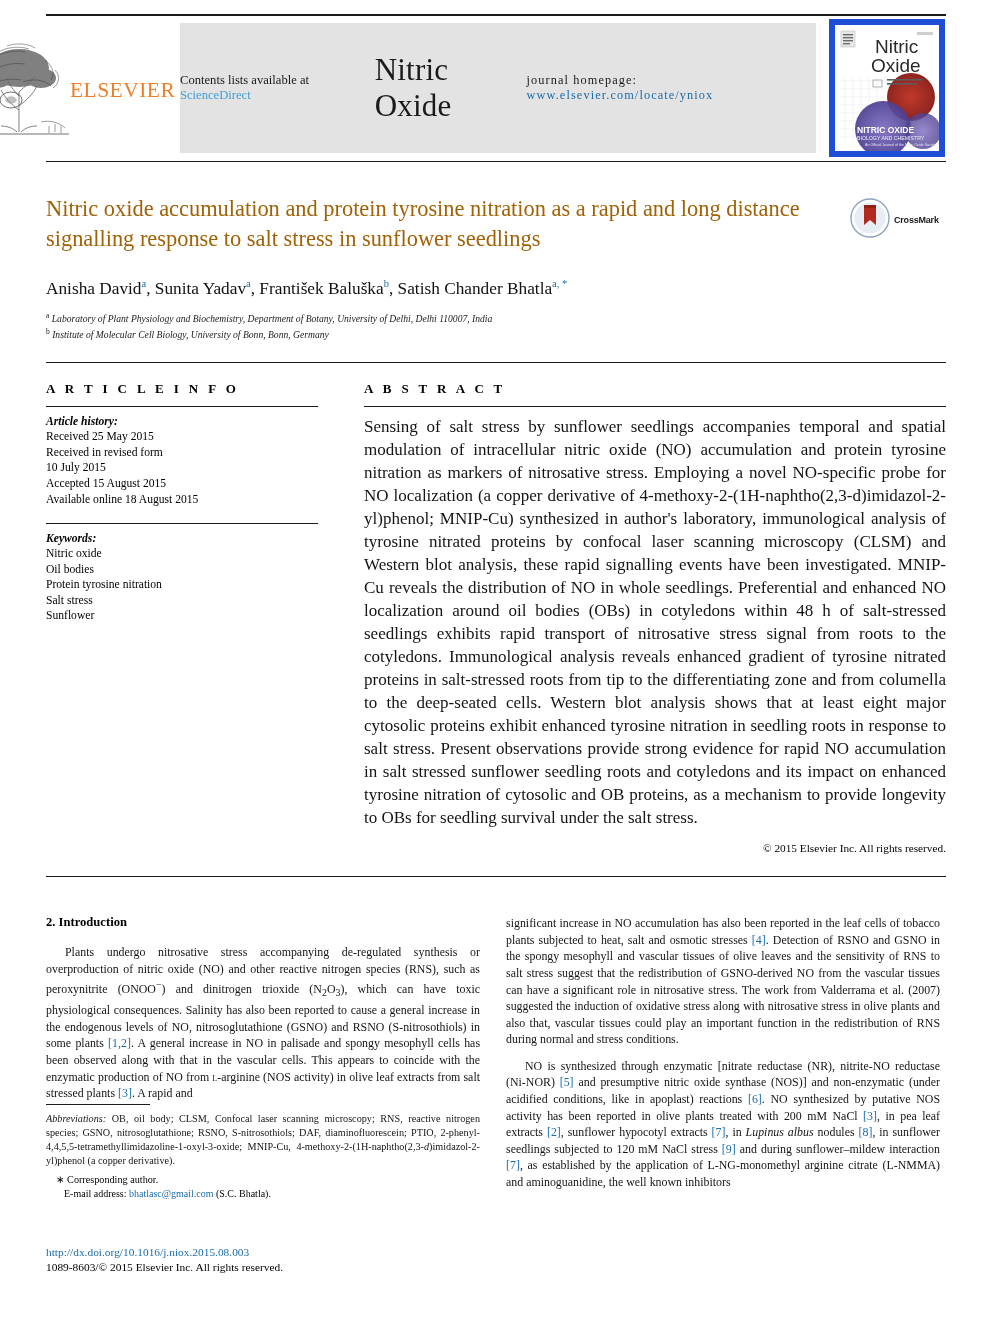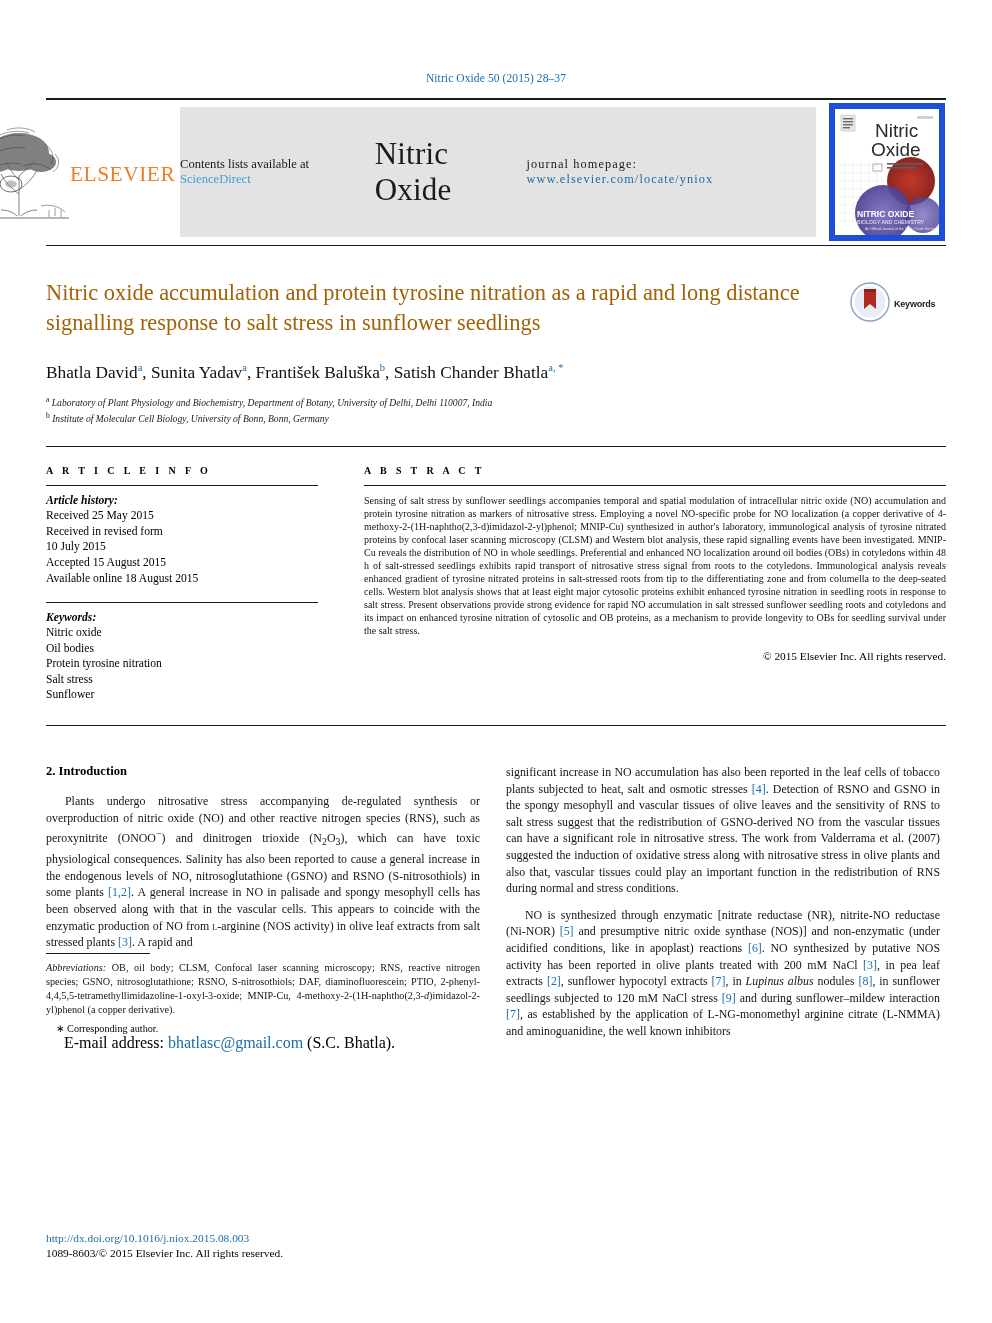--- a/index.html
+++ b/index.html
@@ -180,21 +180,21 @@
   .col-info {
     flex: 0 0 272px;
     width: 272px;
   }
   .col-abstract {
     flex: 1 1 auto;
     margin-left: 46px;
   }
   .sec-label {
     font-family: "Liberation Serif", serif;
-    font-size: 10px;
+    font-size: 13px;
     font-weight: bold;
     letter-spacing: 3.4px;
   }
   .thin-rule {
     border-top: 1.2px solid #1a1a1a;
     margin-top: 9px;
     margin-bottom: 8px;
   }
   .history-title, .keywords-title {
     font-style: italic;
@@ -205,22 +205,22 @@
   .info-line {
     font-size: 11.6px;
     line-height: 15.6px;
   }
   .kw-block { margin-top: 16px; }
   .kw-rule {
     border-top: 1.2px solid #1a1a1a;
     margin-bottom: 8px;
   }
   .abstract-text {
-    font-size: 10px;
-    line-height: 13px;
+    font-size: 17px;
+    line-height: 23px;
     text-align: justify;
     margin: 0;
     color: #141414;
   }
   .copyright {
     text-align: right;
     font-size: 11.3px;
     margin-top: 13px;
   }
   .info-rule-bottom {
@@ -281,21 +281,21 @@
     color: #141414;
   }
   .footnote .ital { font-style: italic; }
   .footnote-corr {
     font-size: 10.2px;
     line-height: 14px;
     margin: 5px 0 0 0;
     padding-left: 10px;
   }
   .footnote-email {
-    font-size: 16px;
+    font-size: 10px;
     line-height: 14px;
     margin: 0;
     padding-left: 18px;
   }
   .footnote-email .mail { color: #1b6ca8; }
 
   
   .page-footer {
     position: absolute;
     left: 46px;
@@ -312,21 +312,20 @@
   .issn-line {
     font-size: 11.4px;
     line-height: 15px;
   }
 </style>
 </head>
 <body>
 
 <div class="page">
 
-  <div class="running-head">Nitric Oxide 50 (2015) 28–37</div>
 
   <div class="banner-rule-top"></div>
 
   <div class="banner">
 
     <div class="elsevier-logo">
       <span>
         <svg class="tree-svg" width="104" height="98" viewBox="0 0 104 98">
           <rect x="0" y="0" width="104" height="98" fill="#ffffff"></rect>
           <g stroke="#4b4b4b" stroke-width="0.7" fill="none">
@@ -417,25 +416,25 @@
 
     <div class="crossmark">
       <span>
         <svg width="40" height="40" viewBox="0 0 40 40">
           <circle cx="20" cy="20" r="19" fill="#ffffff" stroke="#8fa3c0" stroke-width="1.4"></circle>
           <circle cx="20" cy="20" r="15.5" fill="#e8edf5"></circle>
           <path d="M14 7 h12 v20 l-6 -5 l-6 5 Z" fill="#b02a1f"></path>
           <path d="M14 7 h12 v3 h-12 Z" fill="#8e2018"></path>
         </svg>
       </span>
-      <span class="crossmark-text">Keywords</span>
+      <span class="crossmark-text">CrossMark</span>
     </div>
 
     <div class="authors">
-      <span>Bhatla David</span><sup>a</sup>,
+      <span>Anisha David</span><sup>a</sup>,
       <span>Sunita Yadav</span><sup>a</sup>,
       <span>František Baluška</span><sup>b</sup>,
       <span>Satish Chander Bhatla</span><sup class="star">a, *</sup>
     </div>
 
     <div class="affiliations">
       <div><sup>a</sup> <span>Laboratory of Plant Physiology and Biochemistry, Department of Botany, University of Delhi, Delhi 110007, India</span></div>
       <div><sup>b</sup> <span>Institute of Molecular Cell Biology, University of Bonn, Bonn, Germany</span></div>
     </div>
   </div>

